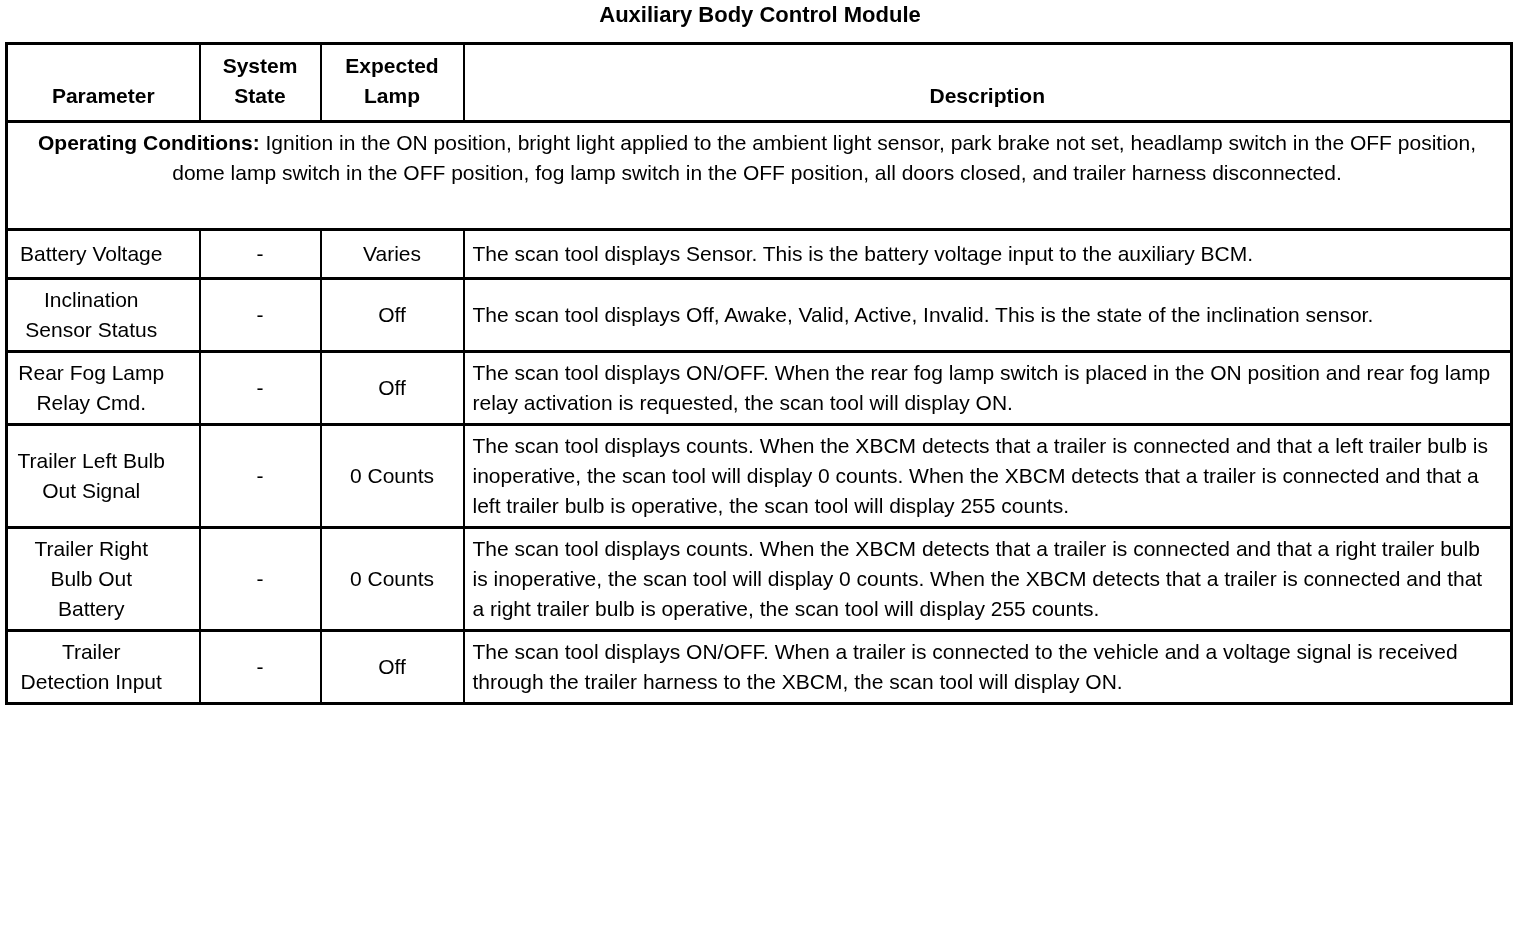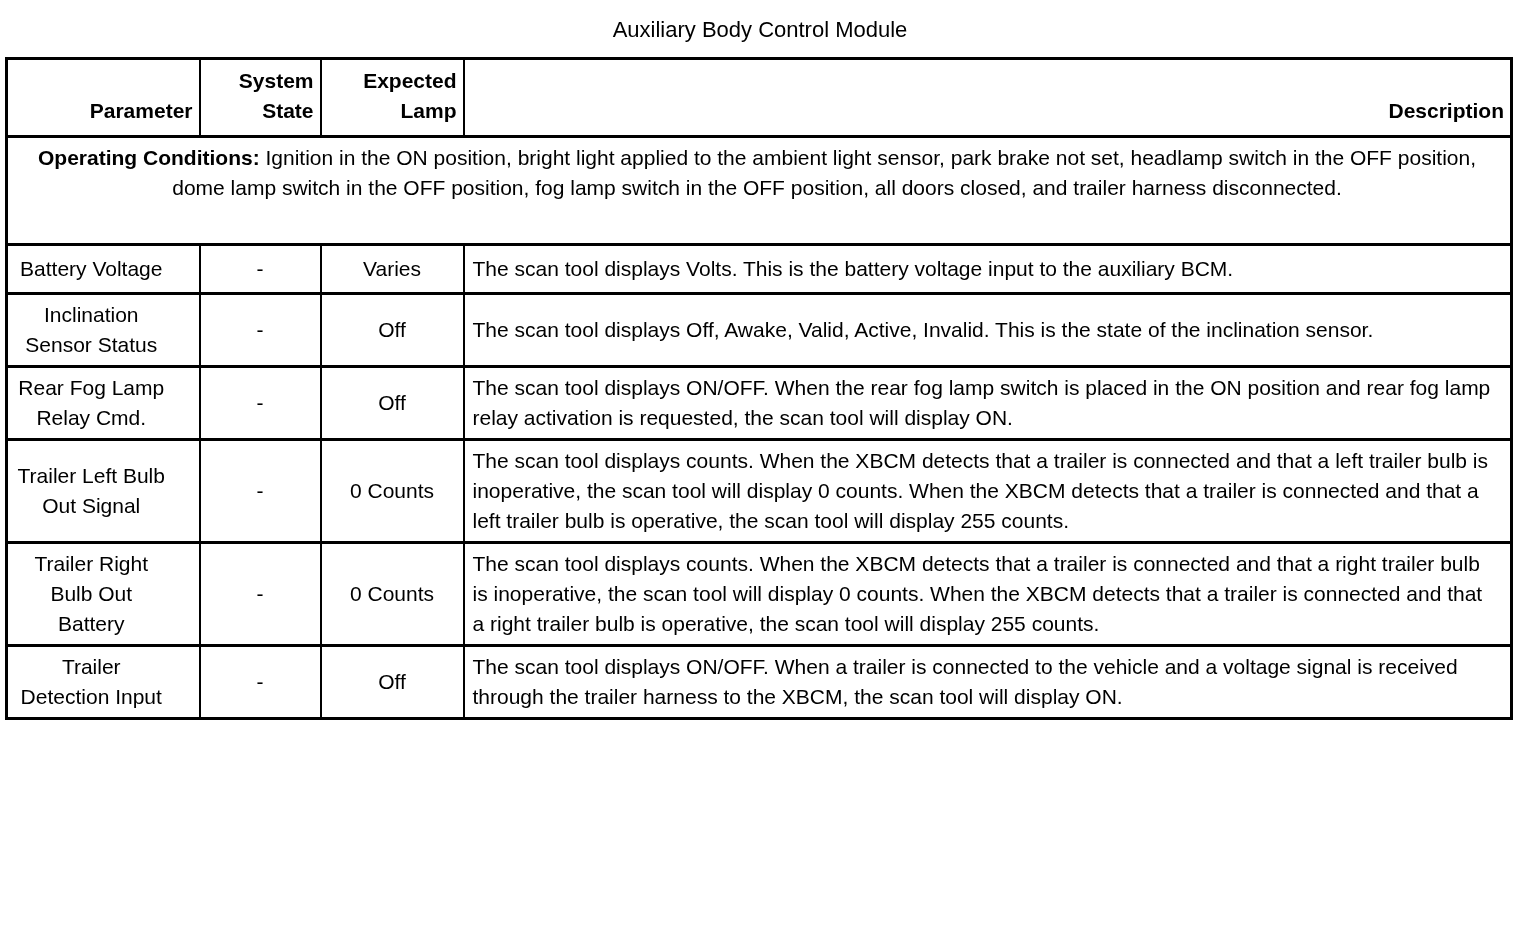--- a/index.html
+++ b/index.html
@@ -11,25 +11,25 @@
   }
   .page {
     position: relative;
     width: 1520px;
     height: 926px;
     background: #ffffff;
     overflow: hidden;
   }
   .title {
     width: 1510px;
-    margin: 15px auto;
+    margin: 0 auto;
     padding-top: 3px;
     text-align: center;
     font-size: 22px;
-    font-weight: normal;
+    font-weight: bold;
     line-height: 24px;
   }
   table.param-table {
     border-collapse: collapse;
     table-layout: fixed;
     width: 1508px;
     margin: 15px 0 0 5px;
     border: 3px solid #000;
     background: #fff;
   }
@@ -38,21 +38,21 @@
     border-style: solid;
     border-color: #000;
     border-width: 3px 2px; 
     font-size: 21px;
     line-height: 30px;
     padding: 5px 8px;
     overflow: hidden;
   }
   .param-table th {
     font-weight: bold;
-    text-align: right;
+    text-align: center;
     vertical-align: bottom;
     padding: 6px 6px 9px 6px;
     height: 58px;
   }
   .param-table td.cell-parameter {
     text-align: center;
     vertical-align: middle;
     padding-right: 32px;
   }
   .param-table td.cell-state,
@@ -98,21 +98,21 @@
     </thead>
     <tbody id="table-body">
       <tr>
         <td class="oc-cell" colspan="4"><span class="oc-label">Operating Conditions:</span><span> Ignition in the ON position, bright light applied to the ambient light sensor, park brake not set, headlamp switch in the OFF position, dome lamp switch in the OFF position, fog lamp switch in the OFF position, all doors closed, and trailer harness disconnected.</span></td>
       </tr>
 
     <tr class="row-battery">
       <td class="cell-parameter">Battery Voltage</td>
       <td class="cell-state">-</td>
       <td class="cell-value">Varies</td>
-      <td class="cell-description">The scan tool displays Volts. This is the battery voltage input to the auxiliary BCM.</td>
+      <td class="cell-description">The scan tool displays Sensor. This is the battery voltage input to the auxiliary BCM.</td>
     </tr>
 
     <tr>
       <td class="cell-parameter">Inclination Sensor Status</td>
       <td class="cell-state">-</td>
       <td class="cell-value">Off</td>
       <td class="cell-description">The scan tool displays Off, Awake, Valid, Active, Invalid. This is the state of the inclination sensor.</td>
     </tr>
 
     <tr>

